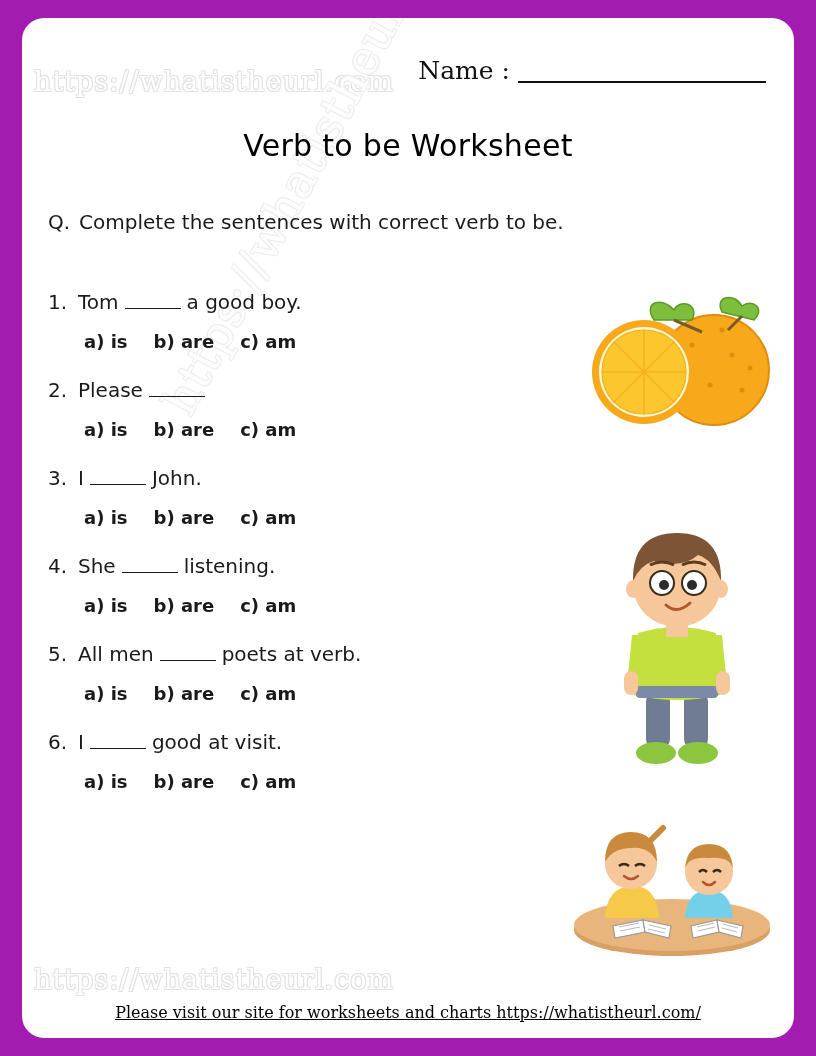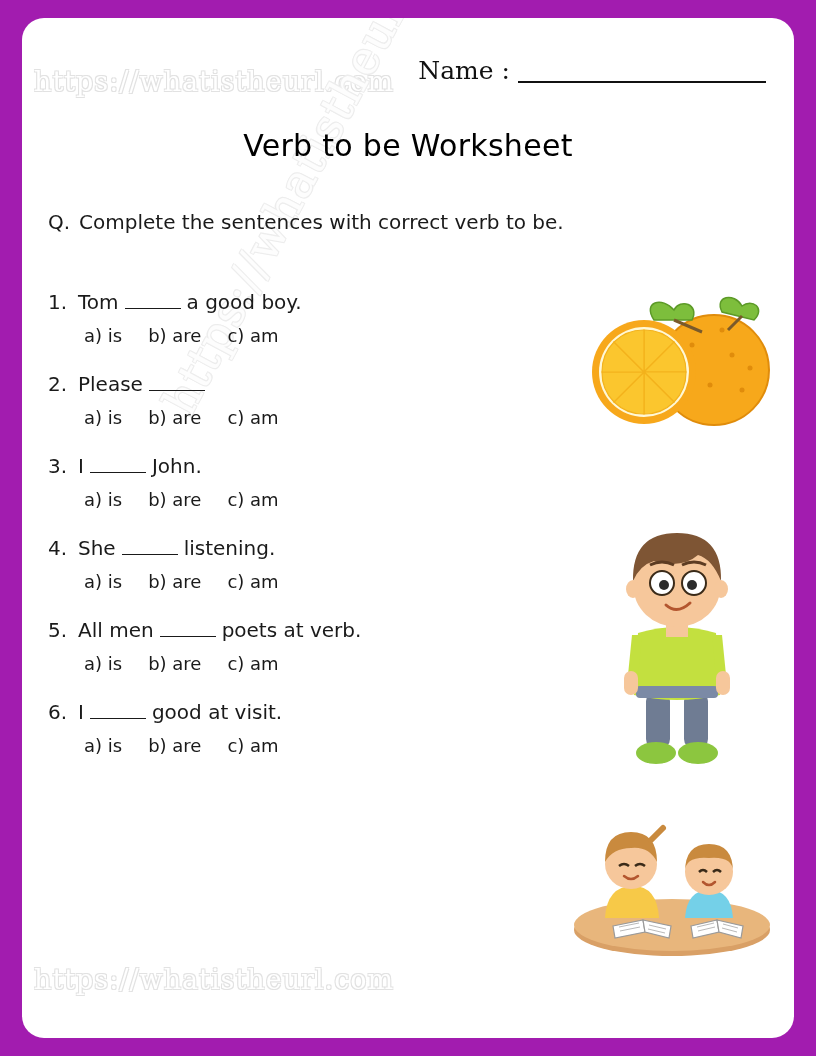--- a/index.html
+++ b/index.html
@@ -126,25 +126,26 @@
     font-size: 20px;
   }
   .blank {
     display: inline-block;
     width: 56px;
     border-bottom: 1.6px solid #1a1a1a;
     margin: 0 6px;
     height: 15px;
   }
   .options {
-    margin-top: 11px;
+    margin-top: 17px;
     padding-left: 36px;
     font-size: 18px;
     color: #1a1a1a;
     display: flex;
+    font-weight: bold;
   }
   .opt { margin-right: 26px; white-space: nowrap; }
 
   
   .footer {
     position: absolute;
     left: 0;
     bottom: 16px;
     width: 772px;
     text-align: center;
@@ -363,15 +364,18 @@
           <path d="M53 113 L73 109"></path>
         <path d="M82 107 L99 111"></path>
           <path d="M81 111 L98 115"></path>
         <path d="M130 109 L147 105"></path>
           <path d="M131 113 L148 109"></path>
         <path d="M156 106 L171 110"></path>
           <path d="M155 110 L170 114"></path>
       </g>
     </svg>
 
+    <div class="footer">
+      <span class="footer-link">Please visit our site for worksheets and charts https://whatistheurl.com/</span>
+    </div>
 
   </div>
 </div>
 
 </body></html>

